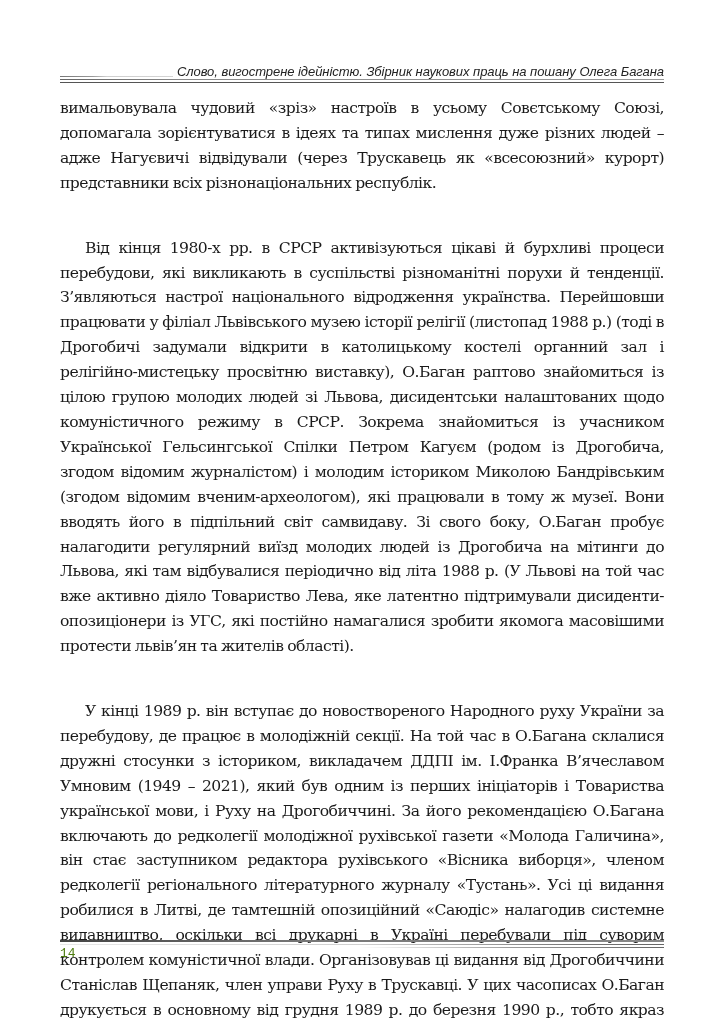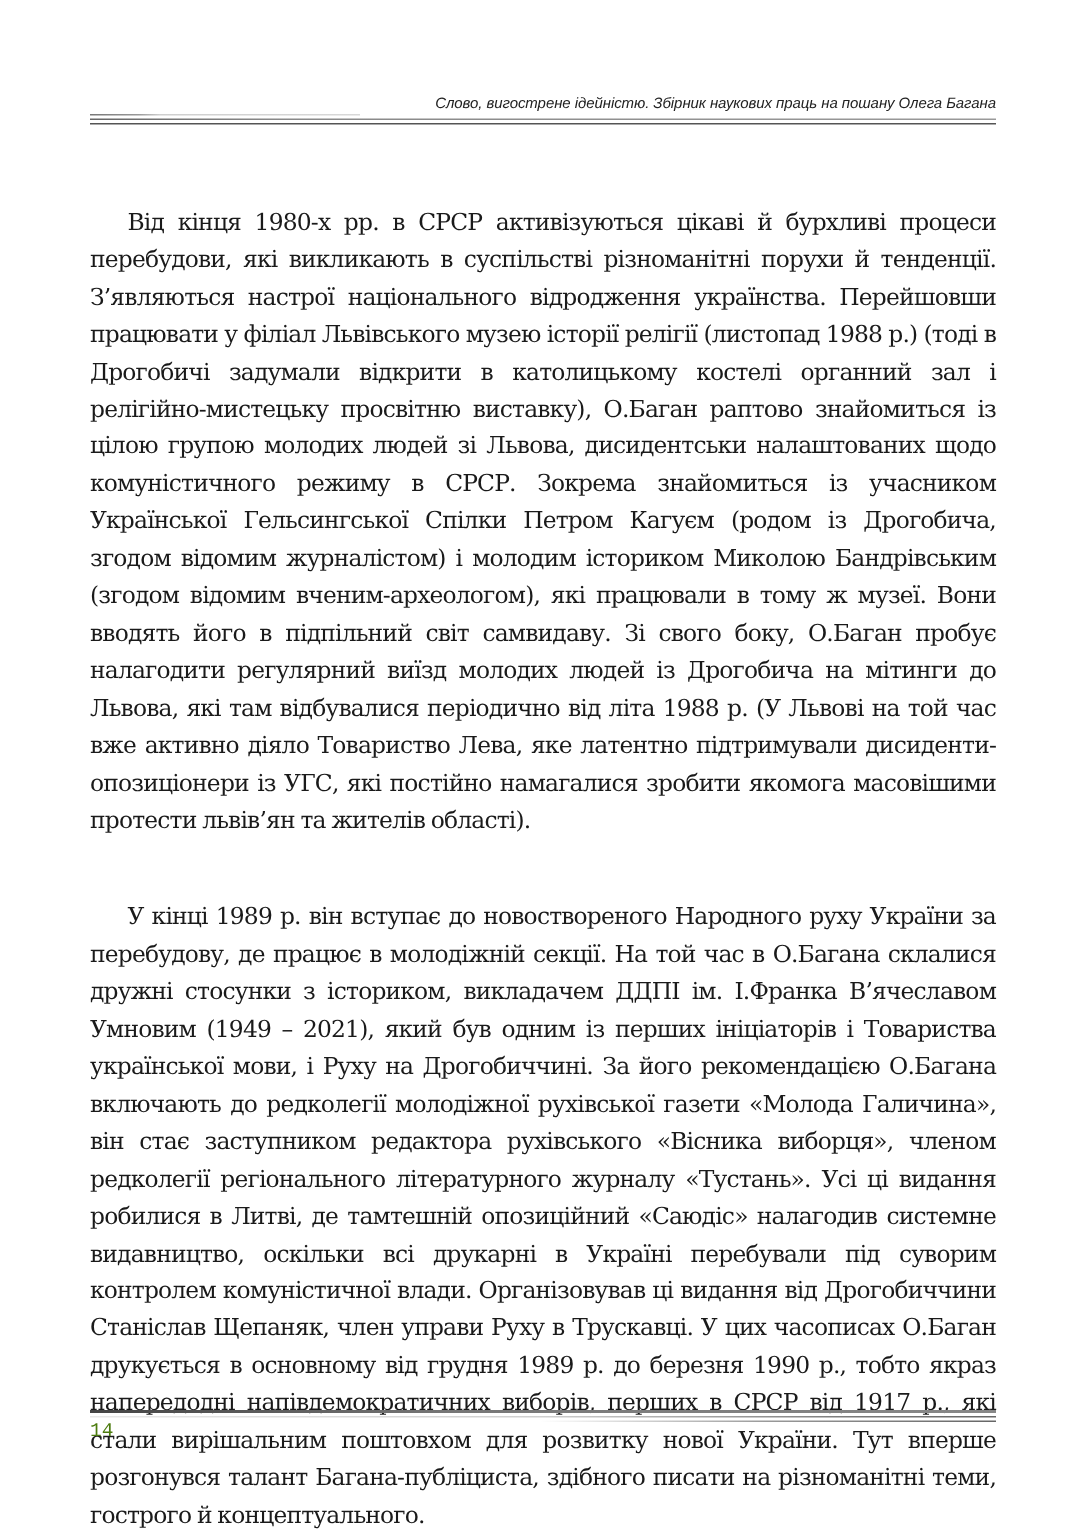--- a/index.html
+++ b/index.html
@@ -10,21 +10,21 @@
       position: absolute; left: 60px; top: 66px; width: 604px; height: 20px;
     }
     .rh-lines { position: absolute; left: 0; top: 10px; width: 604px; height: 10px; }
     .rh-line { position: absolute; left: 0; height: 1px; width: 604px; }
     .rh-line.l1 { top: 0px; background: linear-gradient(to right, #777 0%, #999 18%, #cfcfcf 26%, #d8d8d8 100%); width: 180px; }
     .rh-line.l2 { top: 3px; background: linear-gradient(to right, #666 0%, #888 20%, #999 100%); height: 1px; }
     .rh-line.l3 { top: 6px; background: #555; height: 1px; }
     .rh-title {
       position: absolute; right: 0; top: -2px;
       font-family: "Liberation Sans", sans-serif;
-      font-style: italic; font-size: 10px; color: #222;
+      font-style: italic; font-size: 13px; color: #222;
       letter-spacing: -0.05px; white-space: nowrap;
       background: #fff; padding-left: 4px;
     }
 
     .body-text {
       position: absolute; left: 60px; top: 96px; width: 604px;
       font-family: "DejaVu Serif", serif;
       font-size: 15.6px; line-height: 24.9px; color: #1a1a1a;
       text-align: justify;
       letter-spacing: -0.55px;
@@ -51,20 +51,21 @@
   <div class="running-header">
     <div class="rh-lines">
       <div class="rh-line l2"></div>
       <div class="rh-line l3"></div>
       <div class="rh-line l1"></div>
     </div>
     <span class="rh-title">Слово, вигострене ідейністю. Збірник наукових праць на пошану Олега Багана</span>
   </div>
 
   <div class="body-text">
+    <p>вимальовувала чудовий «зріз» настроїв в усьому Совєтському Союзі, допомагала зорієнтуватися в ідеях та типах мислення дуже різних людей – адже Нагуєвичі відвідували (через Трускавець як «всесоюзний» курорт) представники всіх різнонаціональних республік.</p>
     <p class="indent">Від кінця 1980-х рр. в СРСР активізуються цікаві й бурхливі процеси перебудови, які викликають в суспільстві різноманітні порухи й тенденції. З’являються настрої національного відродження українства. Перейшовши працювати у філіал Львівського музею історії релігії (листопад 1988 р.) (тоді в Дрогобичі задумали відкрити в католицькому костелі органний зал і релігійно-мистецьку просвітню виставку), О.Баган раптово знайомиться із цілою групою молодих людей зі Львова, дисидентськи налаштованих щодо комуністичного режиму в СРСР. Зокрема знайомиться із учасником Української Гельсингської Спілки Петром Кагуєм (родом із Дрогобича, згодом відомим журналістом) і молодим істориком Миколою Бандрівським (згодом відомим вченим-археологом), які працювали в тому ж музеї. Вони вводять його в підпільний світ самвидаву. Зі свого боку, О.Баган пробує налагодити регулярний виїзд молодих людей із Дрогобича на мітинги до Львова, які там відбувалися періодично від літа 1988 р. (У Львові на той час вже активно діяло Товариство Лева, яке латентно підтримували дисиденти-опозиціонери із УГС, які постійно намагалися зробити якомога масовішими протести львів’ян та жителів області).</p>
     <p class="indent">У кінці 1989 р. він вступає до новоствореного Народного руху України за перебудову, де працює в молодіжній секції. На той час в О.Багана склалися дружні стосунки з істориком, викладачем ДДПІ ім. І.Франка В’ячеславом Умновим (1949 – 2021), який був одним із перших ініціаторів і Товариства української мови, і Руху на Дрогобиччині. За його рекомендацією О.Багана включають до редколегії молодіжної рухівської газети «Молода Галичина», він стає заступником редактора рухівського «Вісника виборця», членом редколегії регіонального літературного журналу «Тустань». Усі ці видання робилися в Литві, де тамтешній опозиційний «Саюдіс» налагодив системне видавництво, оскільки всі друкарні в Україні перебували під суворим контролем комуністичної влади. Організовував ці видання від Дрогобиччини Станіслав Щепаняк, член управи Руху в Трускавці. У цих часописах О.Баган друкується в основному від грудня 1989 р. до березня 1990 р., тобто якраз напередодні напівдемократичних виборів, перших в СРСР від 1917 р., які стали вирішальним поштовхом для розвитку нової України. Тут вперше розгонувся талант Багана-публіциста, здібного писати на різноманітні теми, гострого й концептуального.</p>
   </div>
 
   <div class="running-footer">
     <div class="rf-line f1"></div>
     <div class="rf-line f2"></div>
     <div class="rf-line f3"></div>
     <span class="page-number">14</span>
   </div>

